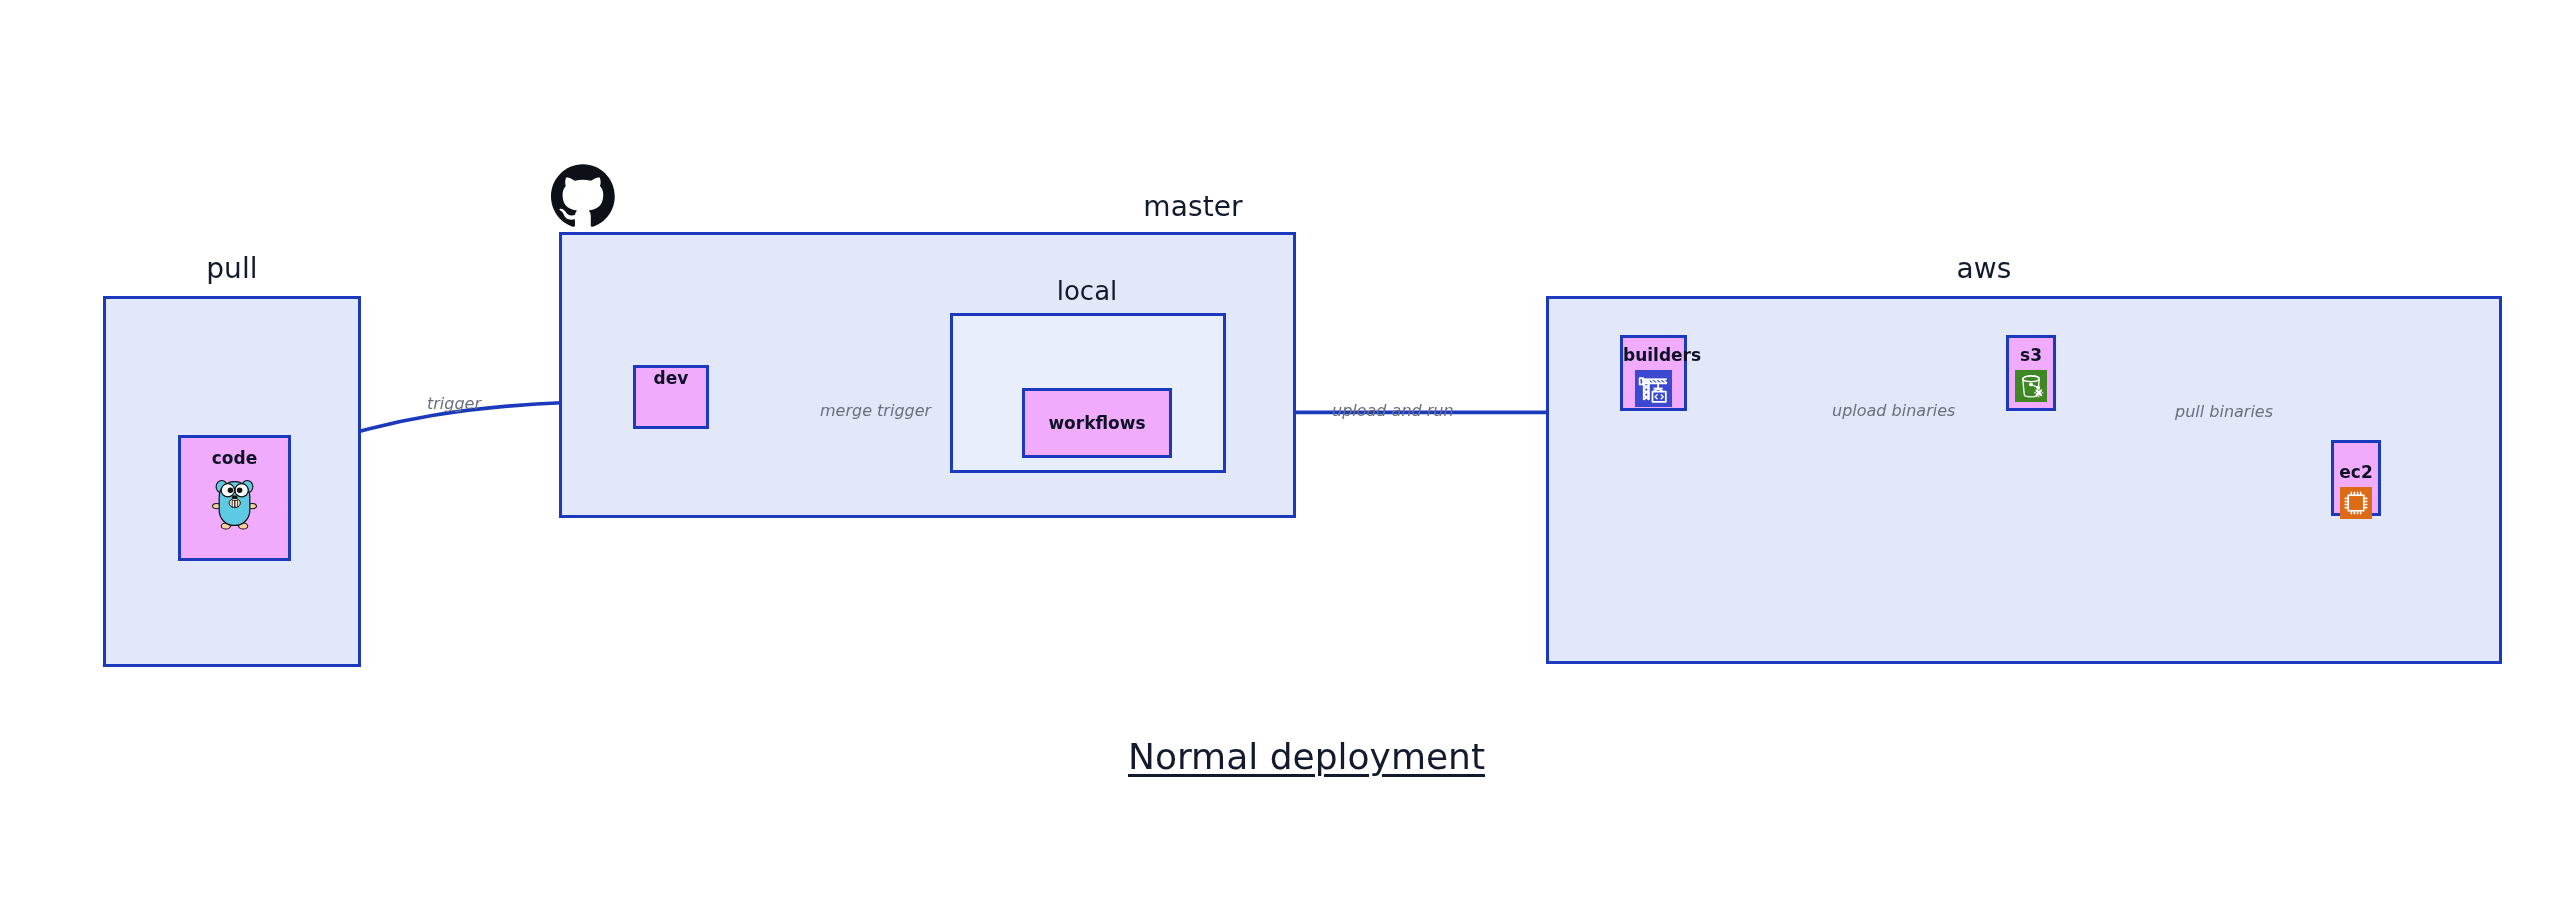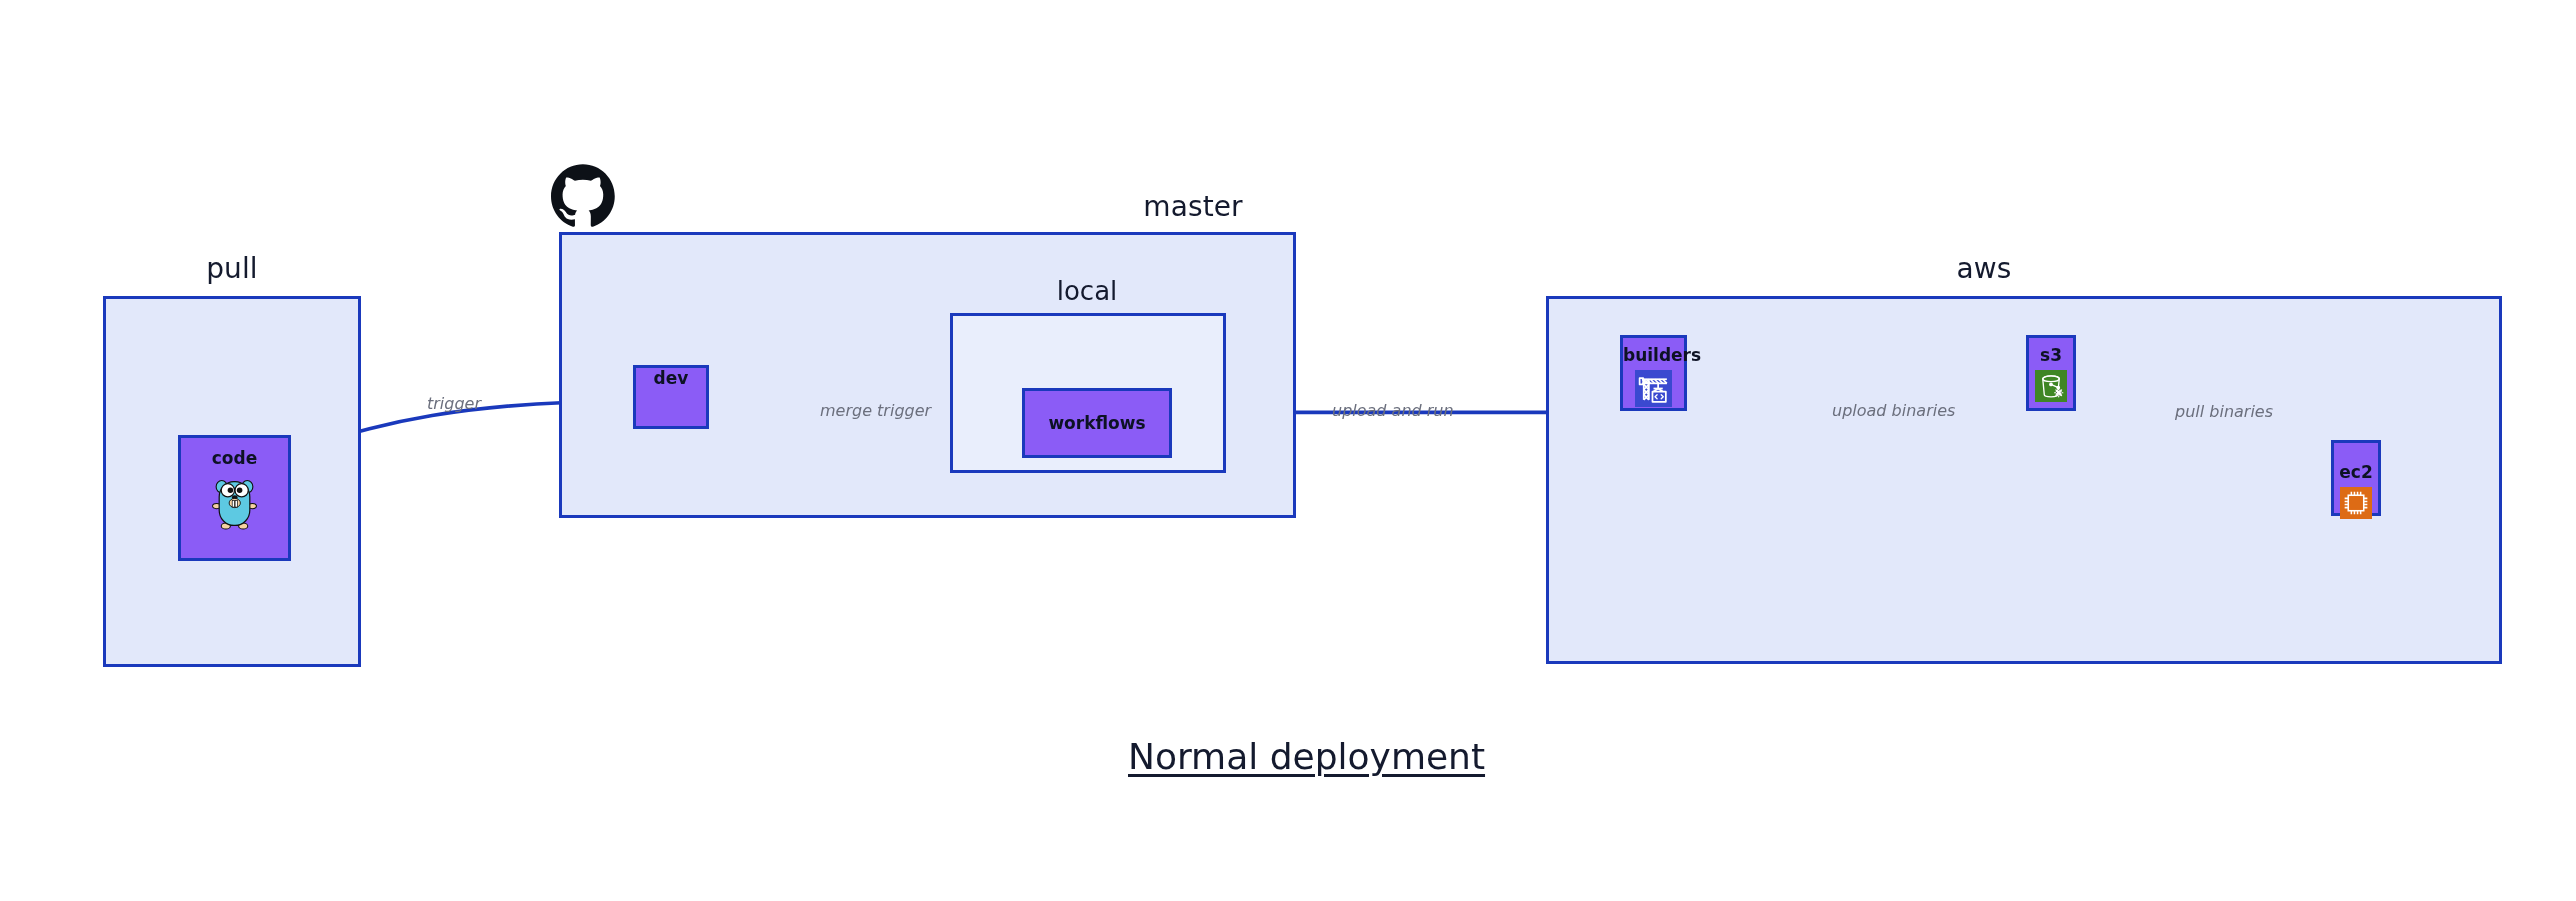--- a/index.html
+++ b/index.html
@@ -31,21 +31,21 @@
     background: #e2e8fa;
   }
   
   .subgroup {
     border: 3.6px solid #1a39bc;
     background: #e9eefc;
   }
   
   .node {
     border: 3.6px solid #1a39bc;
-    background: #8b5cf6;
+    background: #f0abfc;
     display: flex;
     flex-direction: column;
     align-items: center;
   }
 
   
   .group-title {
     position: absolute;
     color: #141a2e;
     font-size: 28px;
@@ -223,21 +223,21 @@
           <rect x="34" y="42" width="26" height="20"></rect>
         </g>
         <g fill="none" stroke="#ffffff" stroke-width="2.6" stroke-linecap="round" stroke-linejoin="round">
           <path d="M43 48 L39 52 L43 56"></path>
           <path d="M51 48 L55 52 L51 56"></path>
         </g>
       </svg>
     </div>
   </div>
 
-  <div class="node abs" style="left:2006px; top:335px; width:50px; height:76px; display:block; text-align:center;margin-left:20px;">
+  <div class="node abs" style="left:2006px; top:335px; width:50px; height:76px; display:block; text-align:center;">
     <div class="node-label" style="margin-top:7.2px;">s3</div>
     <div class="icon-wrap" style="margin-top:5.2px; display:flex; justify-content:center;">
       <svg width="32" height="32" viewBox="0 0 62 62">
         <rect x="0" y="0" width="62" height="62" fill="#3f8624"></rect>
         <g fill="none" stroke="#ffffff" stroke-width="2.6" stroke-linecap="round" stroke-linejoin="round">
 
           <path d="M15 17 C15 13.5 23 11.5 31 11.5 C39 11.5 47 13.5 47 17 L44 48 C44 50.5 38 52 31 52 C24 52 18 50.5 18 48 Z"></path>
           <ellipse cx="31" cy="17" rx="16" ry="5.5"></ellipse>
 
           <path d="M31 28 L45 34"></path>

